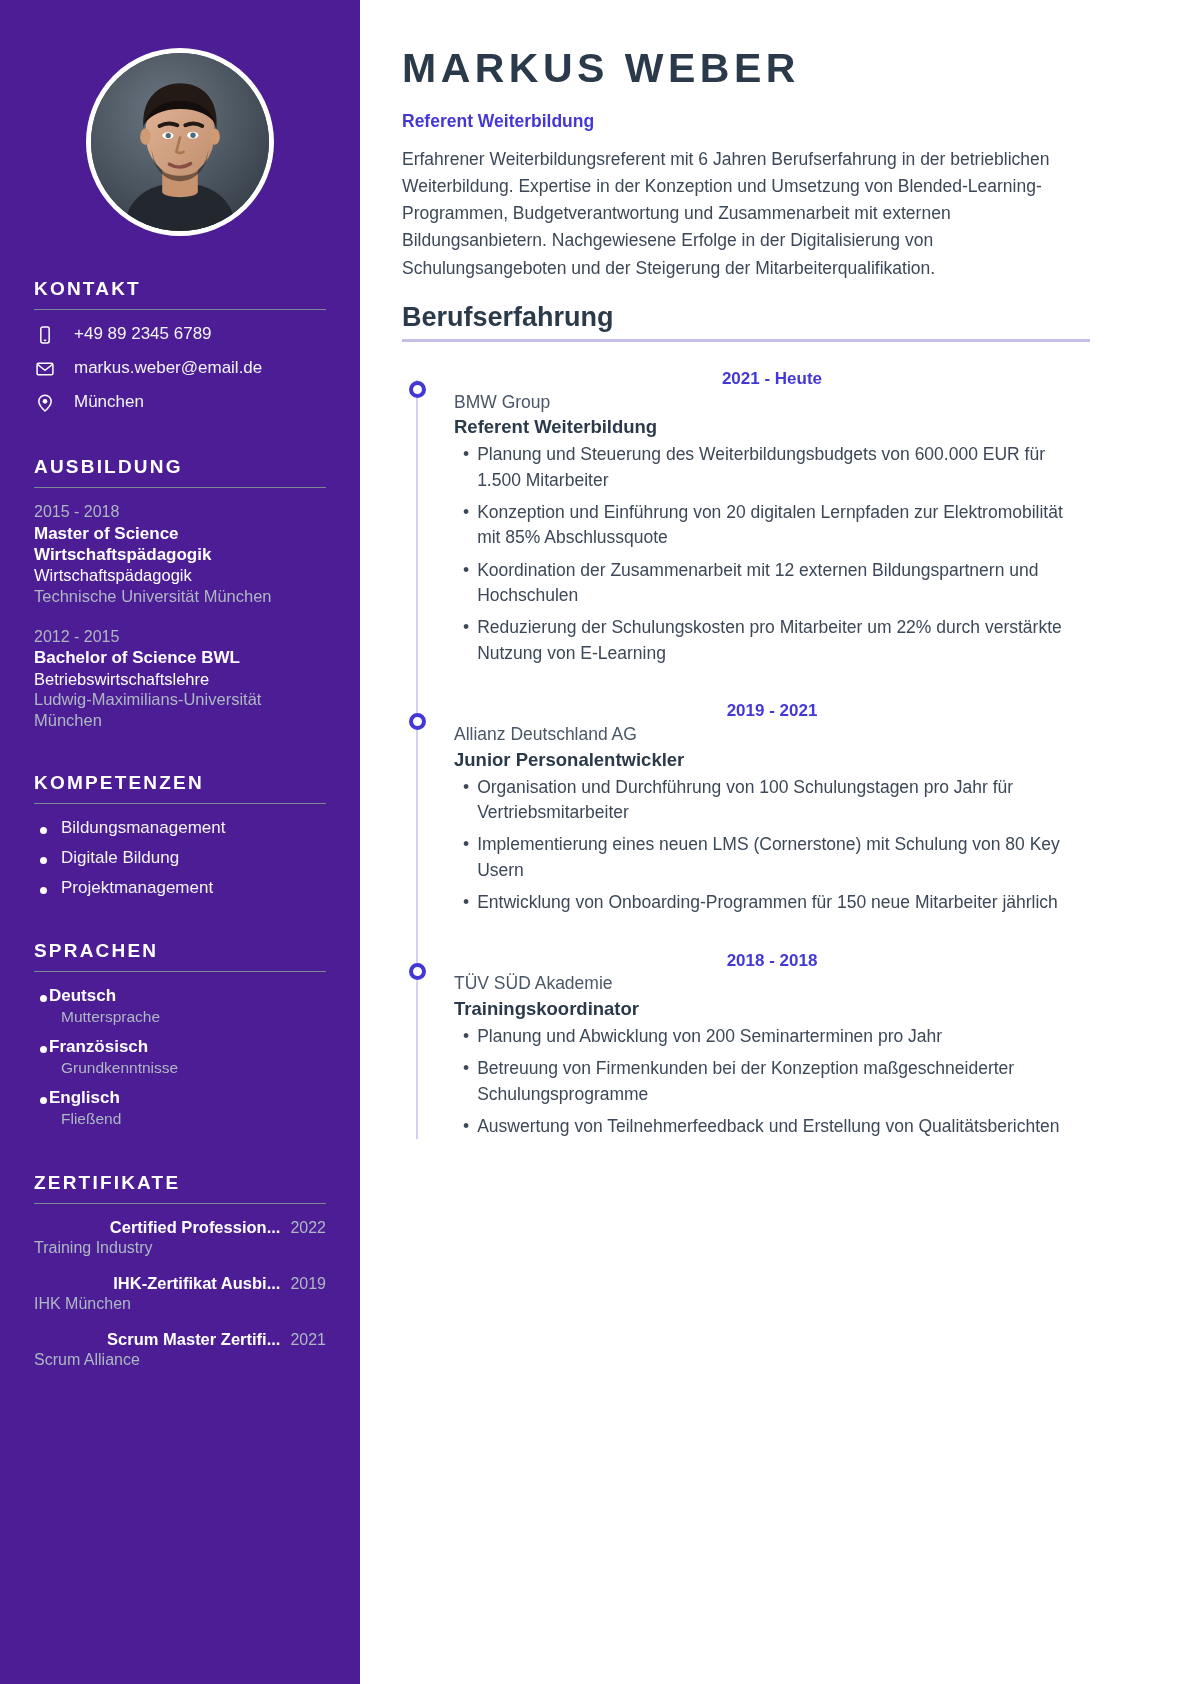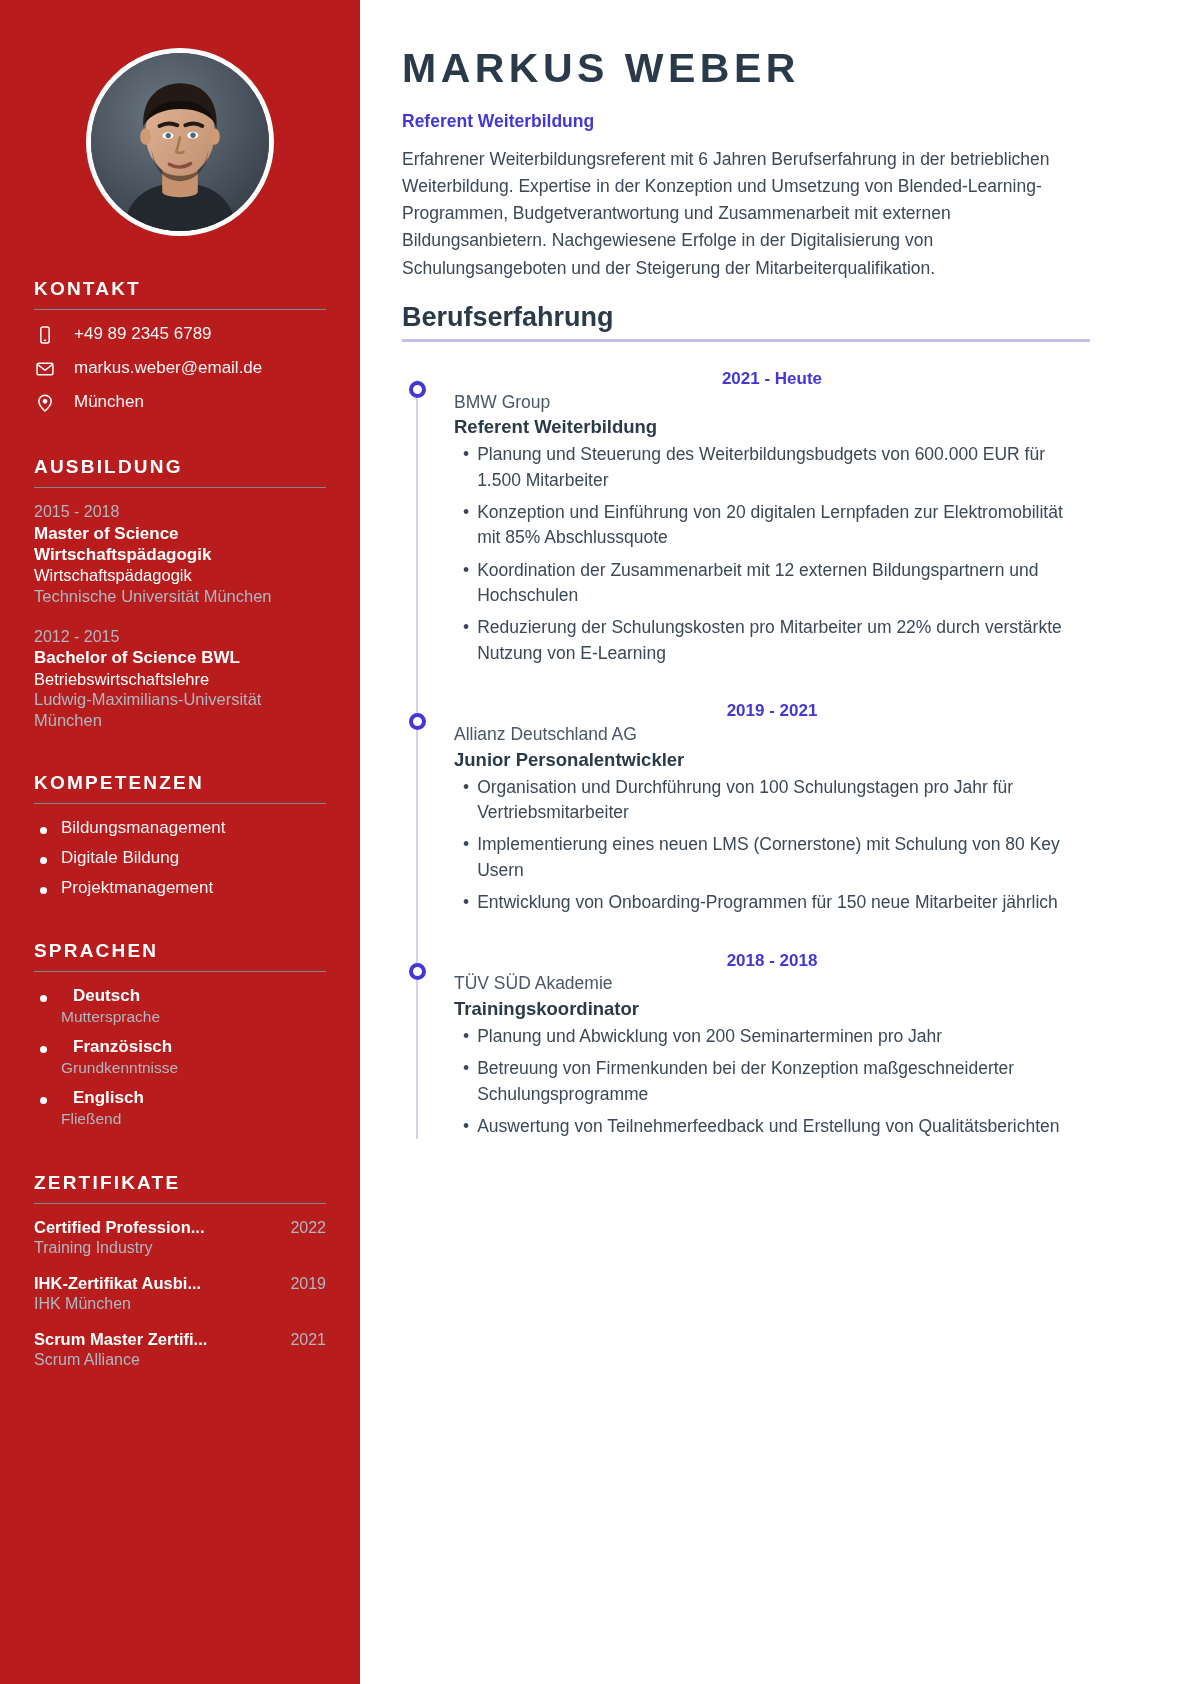--- a/index.html
+++ b/index.html
@@ -14,21 +14,21 @@
     width: 1190px; height: 1684px;
     display: flex;
     background: #ffffff;
     overflow: hidden;
   }
 
   
   .sidebar {
     width: 360px;
     flex: 0 0 360px;
-    background: #b91c1c;
+    background: #4c1d95;
     color: #ffffff;
     padding: 0 0 40px 0;
     position: relative;
   }
   .avatar-wrap {
     display: flex;
     justify-content: center;
     padding-top: 48px;
   }
   .avatar {
@@ -86,28 +86,28 @@
     font-size: 17px; color: #f2f4f6;
     margin-bottom: 10px; padding-left: 6px;
   }
   .dot {
     width: 7px; height: 7px; border-radius: 50%;
     background: #ffffff; margin-top: 9px; flex: 0 0 7px;
   }
 
   
   .lang-item { margin-bottom: 9px; padding-left: 6px; }
-  .lang-top { display: flex; align-items: flex-start; gap: 26px; }
+  .lang-top { display: flex; align-items: flex-start; gap: 2px; }
   .lang-name { font-size: 17px; font-weight: bold; color: #ffffff; }
   .lang-lvl  { font-size: 15.5px; color: #aeb8c2; margin-left: 21px; line-height: 1.4; }
 
   
   .cert-item { margin-bottom: 17px; }
   .cert-top {
-    display: flex; align-items: baseline; justify-content: space-between; gap: 10px;
+    display: flex; align-items: baseline; justify-content: flex-end; gap: 10px;
   }
   .cert-name {
     font-size: 16.5px; font-weight: bold; color: #ffffff;
     white-space: nowrap; overflow: hidden; text-overflow: ellipsis;
     max-width: 205px;
   }
   .cert-year { font-size: 16px; color: #aeb8c2; flex: 0 0 auto; }
   .cert-org  { font-size: 16px; color: #aeb8c2; margin-top: 2px; }
 
   

